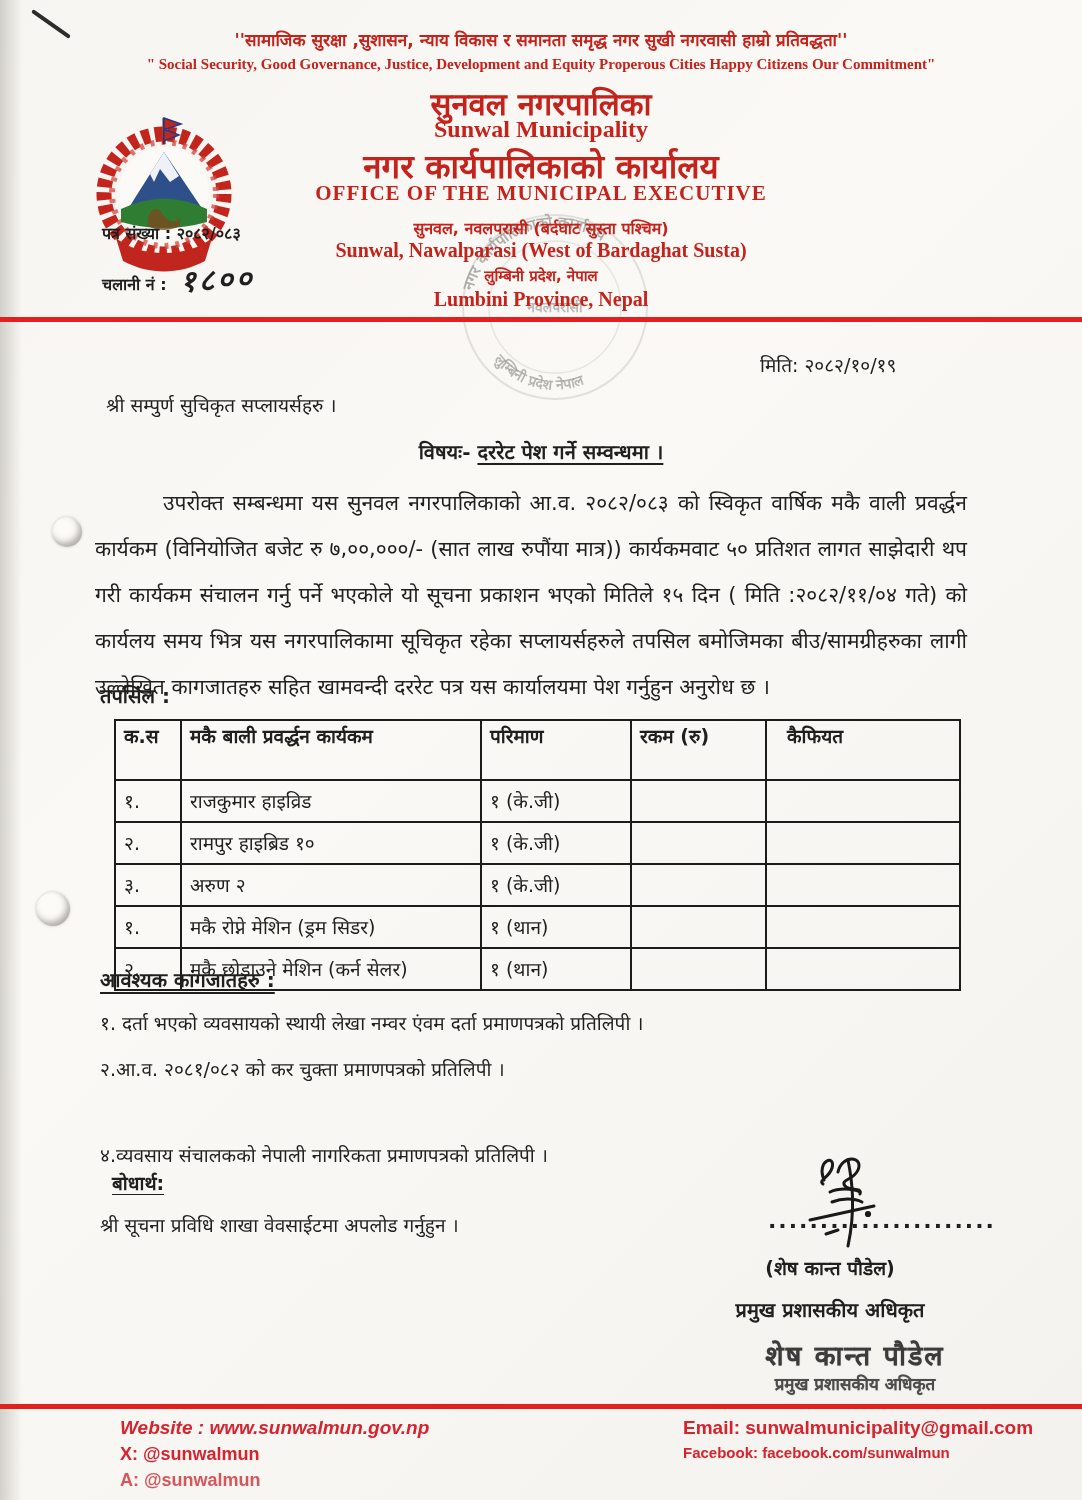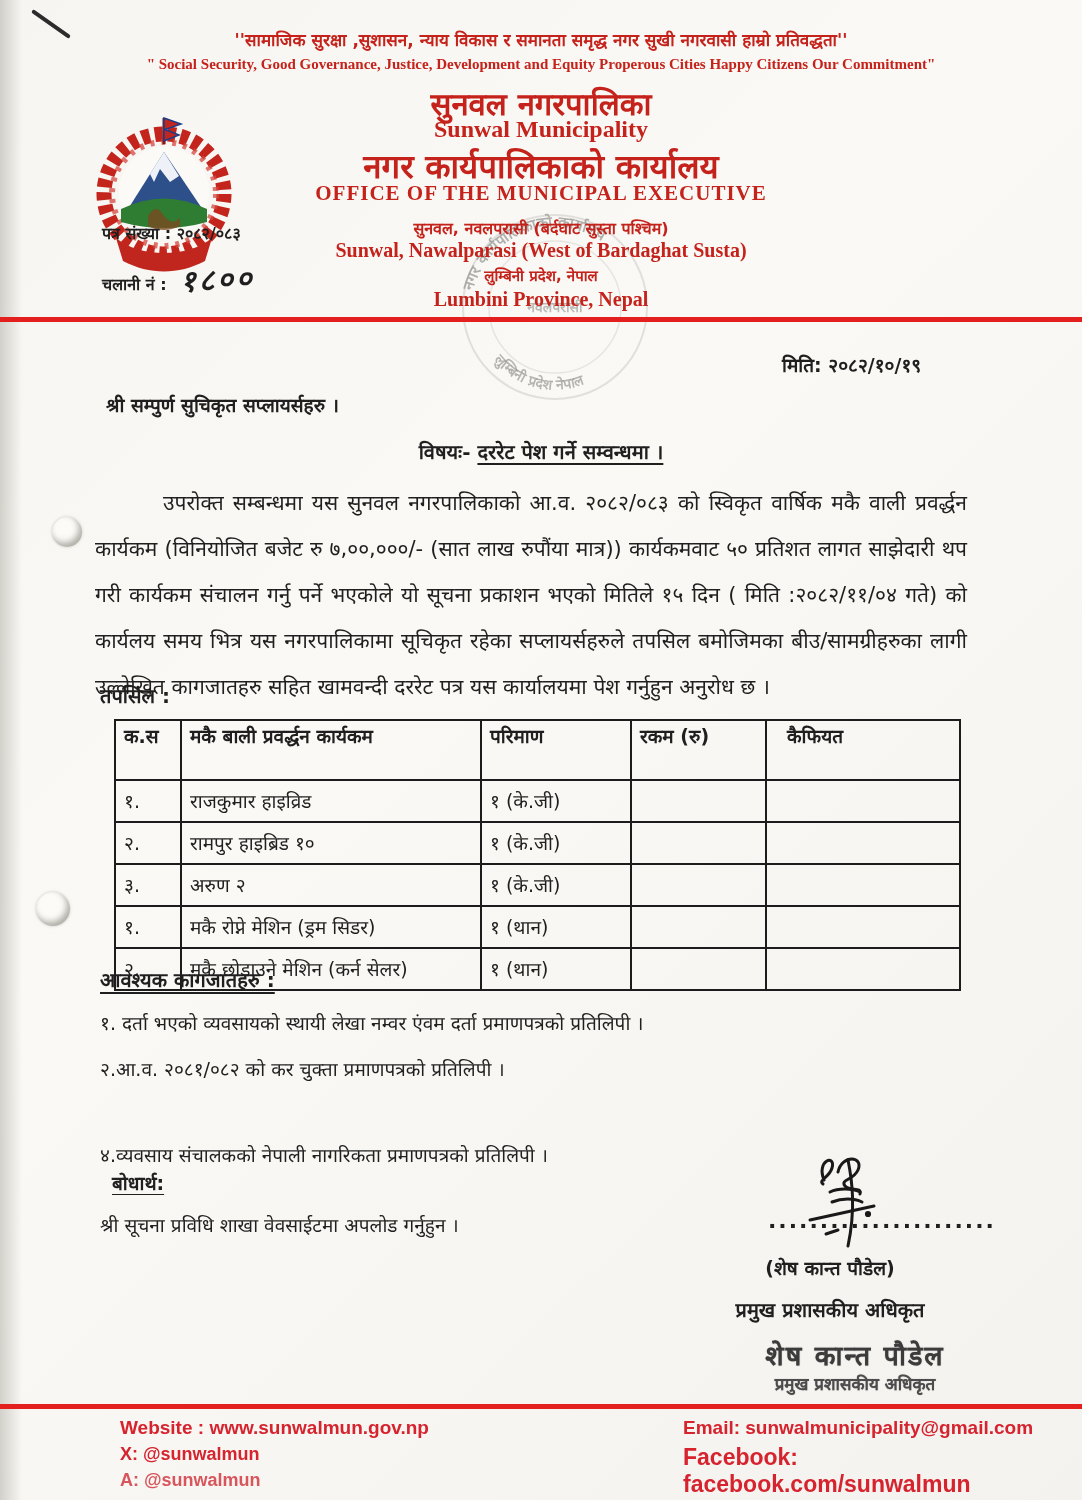--- a/index.html
+++ b/index.html
@@ -23,22 +23,22 @@
   .office-np{top:143px;font-size:33px;}
   .office-en{top:181px;font-size:21px;letter-spacing:1px;}
   .addr-np{top:217px;font-size:16px;}
   .addr-en{top:239px;font-size:20px;}
   .prov-np{top:265px;font-size:15px;}
   .prov-en{top:288px;font-size:20px;}
   .refno{left:102px;top:222px;font-size:16px;font-weight:bold;}
   .dispatch{left:102px;top:258px;font-size:16px;font-weight:bold;}
   .dispatch .hand{font-size:30px;font-weight:bold;font-style:italic;display:inline-block;transform:rotate(-3deg);margin-left:8px;letter-spacing:3px;}
   
-  .date{left:782px;top:352px;font-size:19px;font-weight:bold;}
-  .addressee{left:106px;top:392px;font-size:19px;font-weight:bold;}
+  .date{left:760px;top:352px;font-size:19px;font-weight:normal;}
+  .addressee{left:106px;top:392px;font-size:19px;font-weight:normal;}
   .subject{top:438px;font-size:20px;font-weight:bold;}
   .subject .u{text-decoration:underline;text-underline-offset:4px;}
   .bodypara{left:95px;top:480px;width:872px;font-size:21px;line-height:46px;
     text-align:justify;text-align-last:left;text-indent:68px;}
   .details-label{left:100px;top:682px;font-size:20px;font-weight:bold;}
   
   table.sched{position:absolute;left:114px;top:719px;width:845px;border-collapse:collapse;table-layout:fixed;}
   table.sched td{border:2px solid #1c1c1c;font-size:19px;padding:2px 8px;}
   td.hdr{font-weight:bold;vertical-align:top;height:54px;padding-top:6px;}
   td.sect{font-weight:bold;height:30px;}
@@ -52,25 +52,25 @@
   .cc-note{left:100px;top:1212px;font-size:19px;}
   
   .sig-dots{left:768px;top:1208px;font-size:22px;font-weight:bold;letter-spacing:2px;}
   .sig-name{left:700px;top:1255px;width:260px;text-align:center;font-size:19px;font-weight:bold;}
   .sig-title{left:690px;top:1296px;width:280px;text-align:center;font-size:20px;font-weight:bold;}
   .stamp-name{left:715px;top:1336px;width:280px;text-align:center;font-size:27px;font-weight:bold;color:#3b3b3b;text-shadow:0 0 1px rgba(60,60,60,.6);letter-spacing:2px;}
   .stamp-title{left:715px;top:1372px;width:280px;text-align:center;font-size:17px;font-weight:bold;color:#4c4c4c;text-shadow:0 0 1px rgba(80,80,80,.55);}
   
   .footer-line{top:1404px;}
   .footer{font-family:"Liberation Sans",sans-serif;font-weight:bold;color:#d6232e;}
-  .f-website{left:120px;top:1417px;font-size:19px;}
+  .f-website{left:120px;top:1417px;font-size:19px;font-style:italic;}
   .f-x{left:120px;top:1444px;font-size:18px;}
   .f-a{left:120px;top:1470px;font-size:18px;color:#d8555c;}
   .f-email{left:683px;top:1417px;font-size:19px;}
-  .f-facebook{left:683px;top:1444px;font-size:23px;}
+  .f-facebook{left:683px;top:1444px;font-size:15px;}
   
   .edge-shadow{left:0;top:0;width:22px;height:1500px;background:linear-gradient(to right,rgba(150,145,135,.38),rgba(150,145,135,0));}
   .pen-mark{left:28px;top:22px;width:46px;height:4px;background:#2c2c2c;border-radius:2px;transform:rotate(35deg);}
   .hole{border-radius:50%;background:#fcfbf8;box-shadow:inset -3px -4px 6px rgba(115,110,100,.55),0 0 3px rgba(150,145,138,.45);}
   .hole-1{left:52px;top:517px;width:30px;height:30px;}
   .hole-2{left:36px;top:892px;width:34px;height:34px;}
   .logo{left:88px;top:112px;}
   .hstamp{left:430px;top:192px;opacity:.5;}
   .signature-svg{left:790px;top:1146px;}
 </style>

